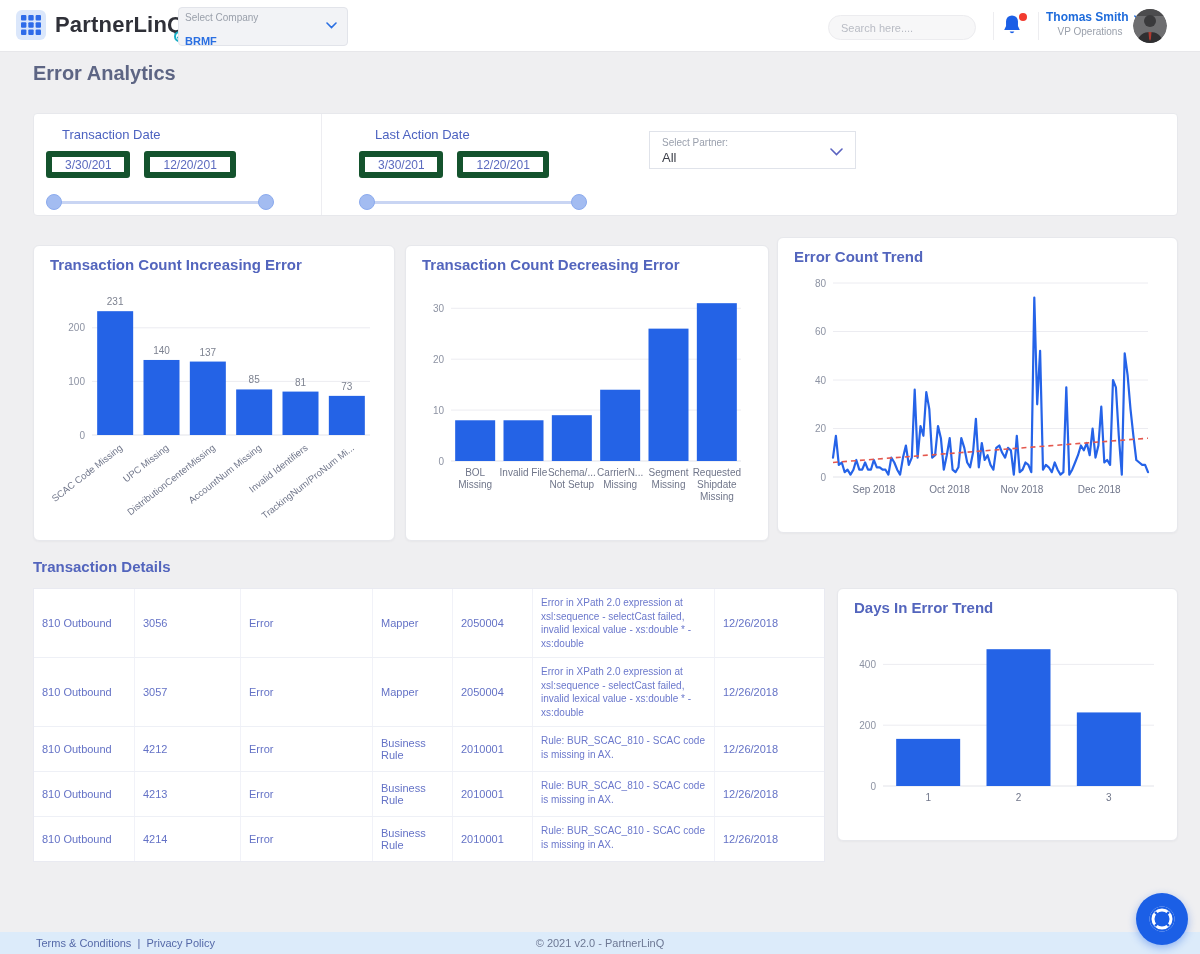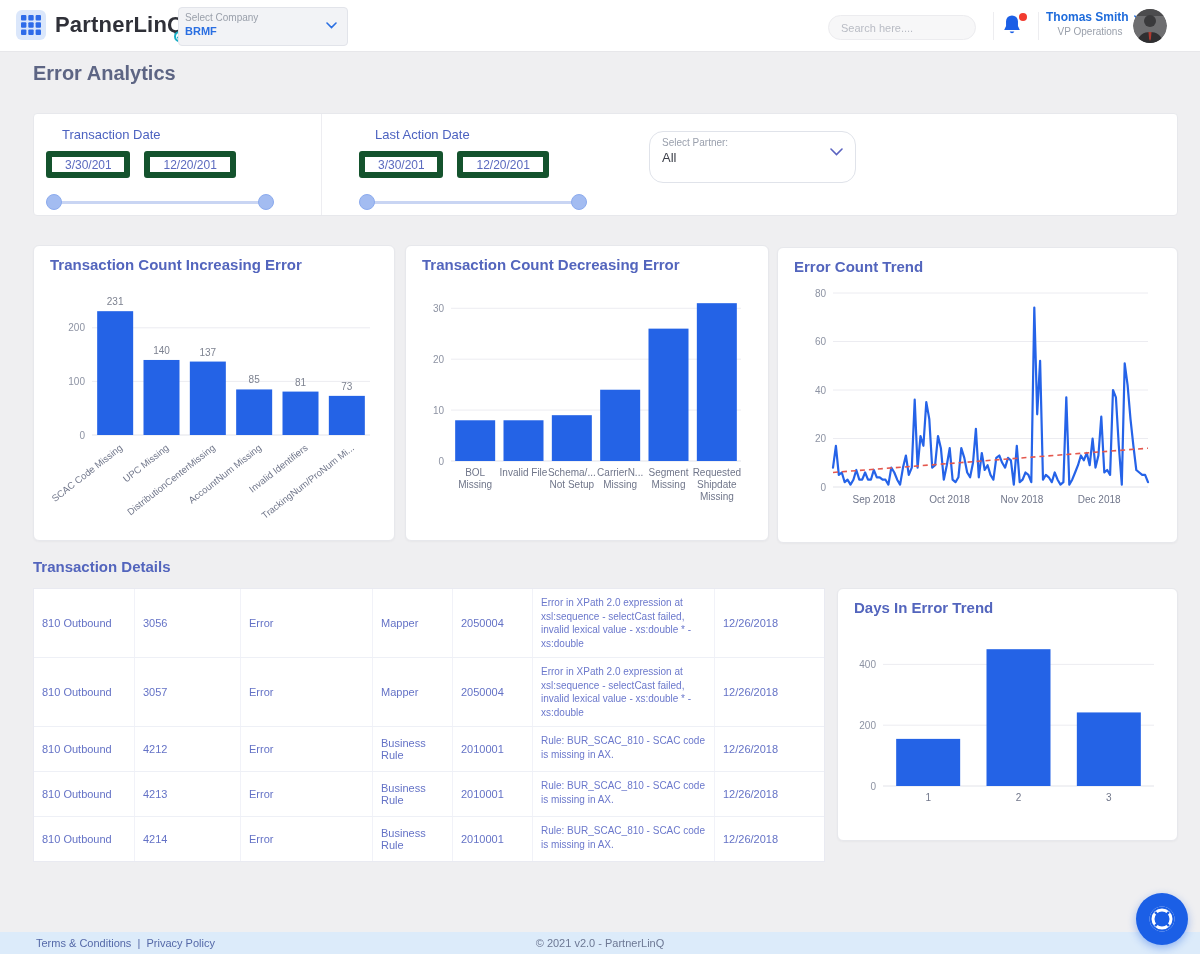--- a/index.html
+++ b/index.html
@@ -7,21 +7,21 @@
   .screen{position:relative;width:1200px;height:954px;background:#efeff1;overflow:hidden;margin:0 auto;}
 
   
   .header{position:absolute;top:0;left:0;width:1200px;height:52px;background:#fff;border-bottom:1px solid #e7e7ea;z-index:10;}
   .brand{position:absolute;left:16px;top:10px;display:flex;align-items:center;gap:9px;}
   .brand-text{font-size:22px;font-weight:bold;color:#2f3038;letter-spacing:.2px;position:relative;}
   .brand-tm{font-size:8px;color:#9a9aa2;vertical-align:top;font-weight:normal;}
   .brand-badge{position:absolute;right:8px;bottom:-4px;width:11px;height:11px;border-radius:50%;background:#fff;border:2px solid #19aec6;color:#19aec6;font-size:7px;line-height:8px;text-align:center;font-weight:bold;}
   .company-select{position:absolute;left:178px;top:7px;width:170px;height:39px;background:#f2f3f6;border:1px solid #e2e4ea;border-radius:4px;padding:4px 6px;cursor:pointer;}
   .company-select .lbl{font-size:10px;color:#9aa0ab;}
-  .company-select .val{font-size:11px;color:#2a6fe2;font-weight:bold;margin-top:2px;}
+  .company-select .val{font-size:11px;color:#2a6fe2;font-weight:bold;margin-top:12px;}
   .company-select .chev{position:absolute;right:10px;top:14px;}
   .search-box{position:absolute;left:828px;top:15px;width:148px;height:25px;background:#f7f7f8;border:1px solid #ececef;border-radius:13px;display:flex;align-items:center;padding:0 10px;}
   .search-box input{border:none;background:transparent;outline:none;flex:1;font-size:11px;color:#62666f;}
   .search-box input::placeholder{color:#b9bcc4;}
   .hdr-divider{position:absolute;top:12px;width:1px;height:28px;background:#ededf0;}
   .bell-wrap{position:absolute;left:1001px;top:13px;width:26px;height:26px;cursor:pointer;}
   .bell-dot{position:absolute;right:0;top:0;width:8px;height:8px;border-radius:50%;background:#f23b2f;}
   .user-wrap{position:absolute;left:1046px;top:10px;width:88px;text-align:center;cursor:pointer;}
   .user-name{font-size:12px;font-weight:bold;color:#1e6bdb;white-space:nowrap;}
   .user-role{font-size:10px;color:#9aa0ab;margin-top:2px;}
@@ -33,31 +33,31 @@
   
   .filter-card{position:absolute;left:33px;top:113px;width:1145px;height:103px;background:#fff;border:1px solid #e7e8ec;border-radius:4px;}
   .f-section{position:absolute;top:0;height:100%;}
   .f-label{font-size:13px;color:#4c62c0;margin:13px 0 9px 16px;}
   .date-input{display:inline-block;border:6px solid #14532d;border-radius:3px;height:27px;padding:0 13px;font-size:12px;color:#5b6abf;background:#fff;outline:none;}
   .slider{position:relative;height:16px;margin-top:16px;}
   .slider .track{position:absolute;left:0;right:0;top:7px;height:3px;background:#dfe3ef;border-radius:2px;}
   .slider .range{position:absolute;top:7px;height:3px;background:#c9d5f3;border-radius:2px;left:8px;right:8px;}
   .slider .handle{position:absolute;top:0;width:16px;height:16px;border-radius:50%;background:#a3bcf1;border:1px solid #8cabee;cursor:grab;}
   .f-divider{position:absolute;left:287px;top:0;width:1px;height:101px;background:#ededf1;}
-  .partner-select{position:absolute;left:615px;top:17px;width:207px;height:52px;background:#fff;border:1px solid #e0e3ea;border-radius:14px;padding:5px 12px;cursor:pointer;}
+  .partner-select{position:absolute;left:615px;top:17px;width:207px;height:38px;background:#fff;border:1px solid #e0e3ea;border-radius:0;padding:5px 12px;cursor:pointer;}
   .partner-select .lbl{font-size:10px;color:#9aa0ad;}
   .partner-select .val{font-size:13px;color:#3c3f49;margin-top:2px;}
   .partner-select .chev{position:absolute;right:12px;top:16px;}
 
   
   .card{position:absolute;background:#fff;border:1px solid #e7e8ec;border-radius:6px;box-shadow:0 1px 2px rgba(40,40,60,.04);}
   .card-title{margin:10px 16px 2px 16px;color:#5365bd;font-size:15px;font-weight:bold;}
   #chart-card-0{left:33px;top:245px;width:362px;height:296px;}
   #chart-card-1{left:405px;top:245px;width:364px;height:296px;}
-  #chart-card-2{left:777px;top:247px;width:401px;height:296px;}
+  #chart-card-2{left:777px;top:237px;width:401px;height:296px;}
   #days-card{left:837px;top:588px;width:341px;height:253px;}
   .chart-svg{display:block;margin:2px auto 0 auto;}
 
   
   .section-title{position:absolute;left:33px;top:558px;color:#5365bd;font-size:15px;font-weight:bold;}
   .table{position:absolute;left:33px;top:588px;width:792px;background:#fff;border:1px solid #e9eaf1;}
   .t-row{display:grid;grid-template-columns:100px 106px 132px 80px 80px 182px 1fr;border-top:1px solid #eef0f6;}
   .t-row:first-child{border-top:none;}
   .t-cell{padding:10px 8px;font-size:11px;color:#6472c6;border-left:1px solid #f1f2f8;display:flex;align-items:center;}
   .t-cell:first-child{border-left:none;}

